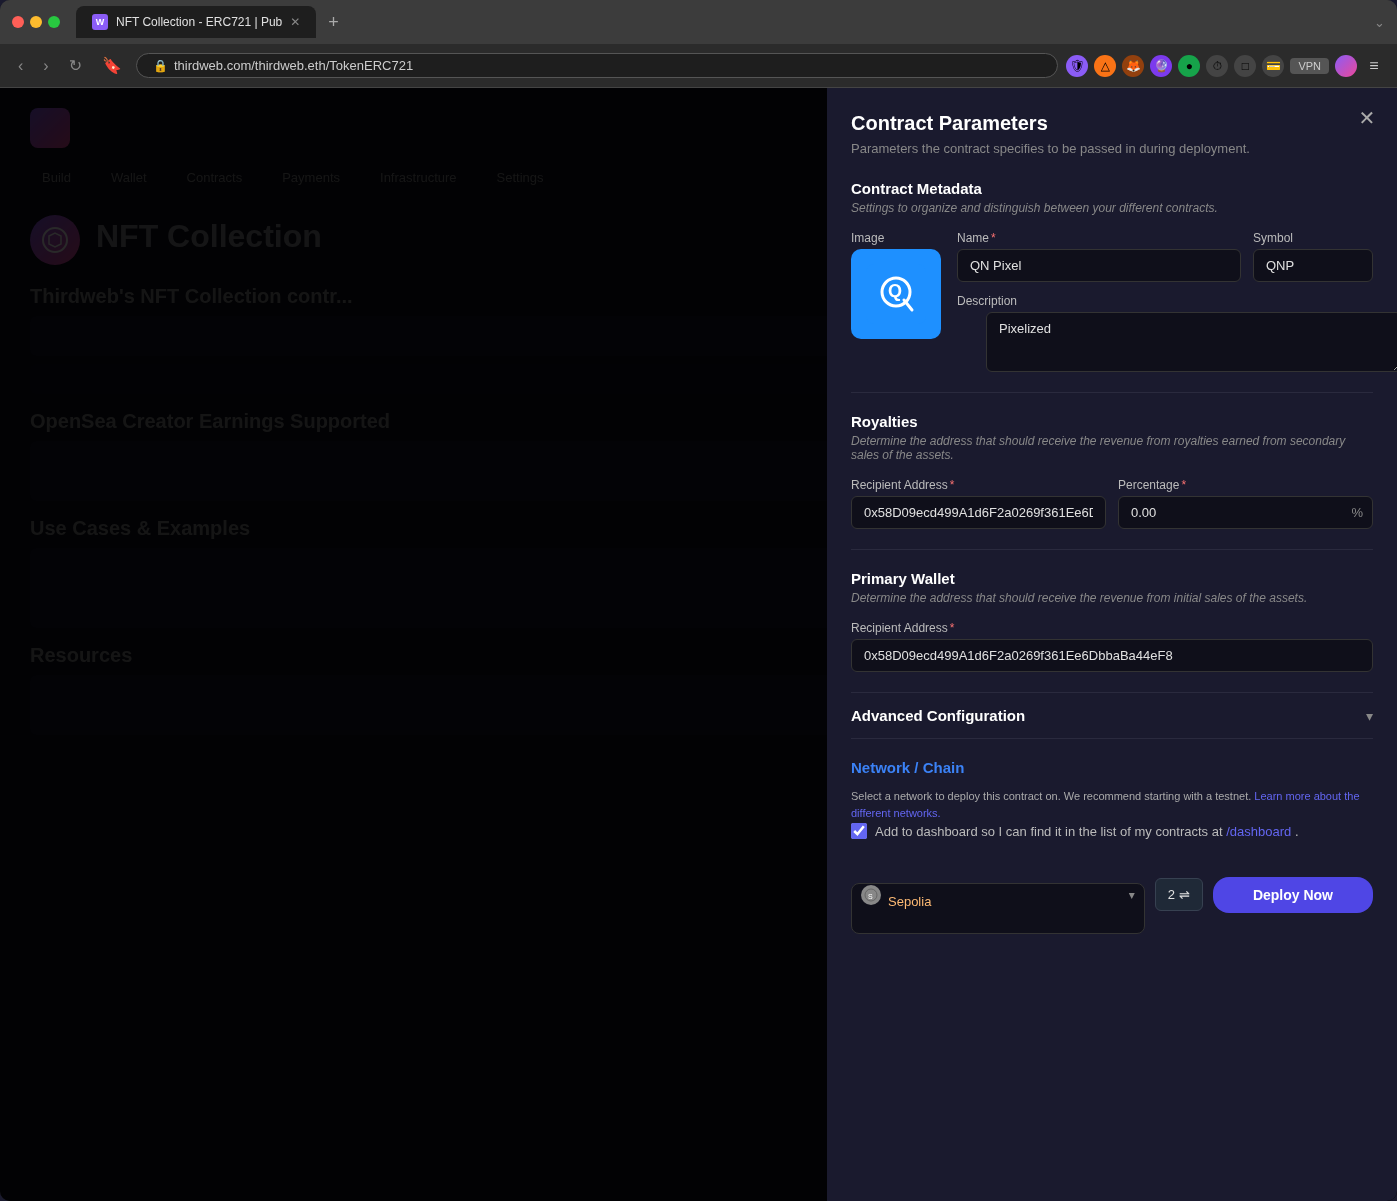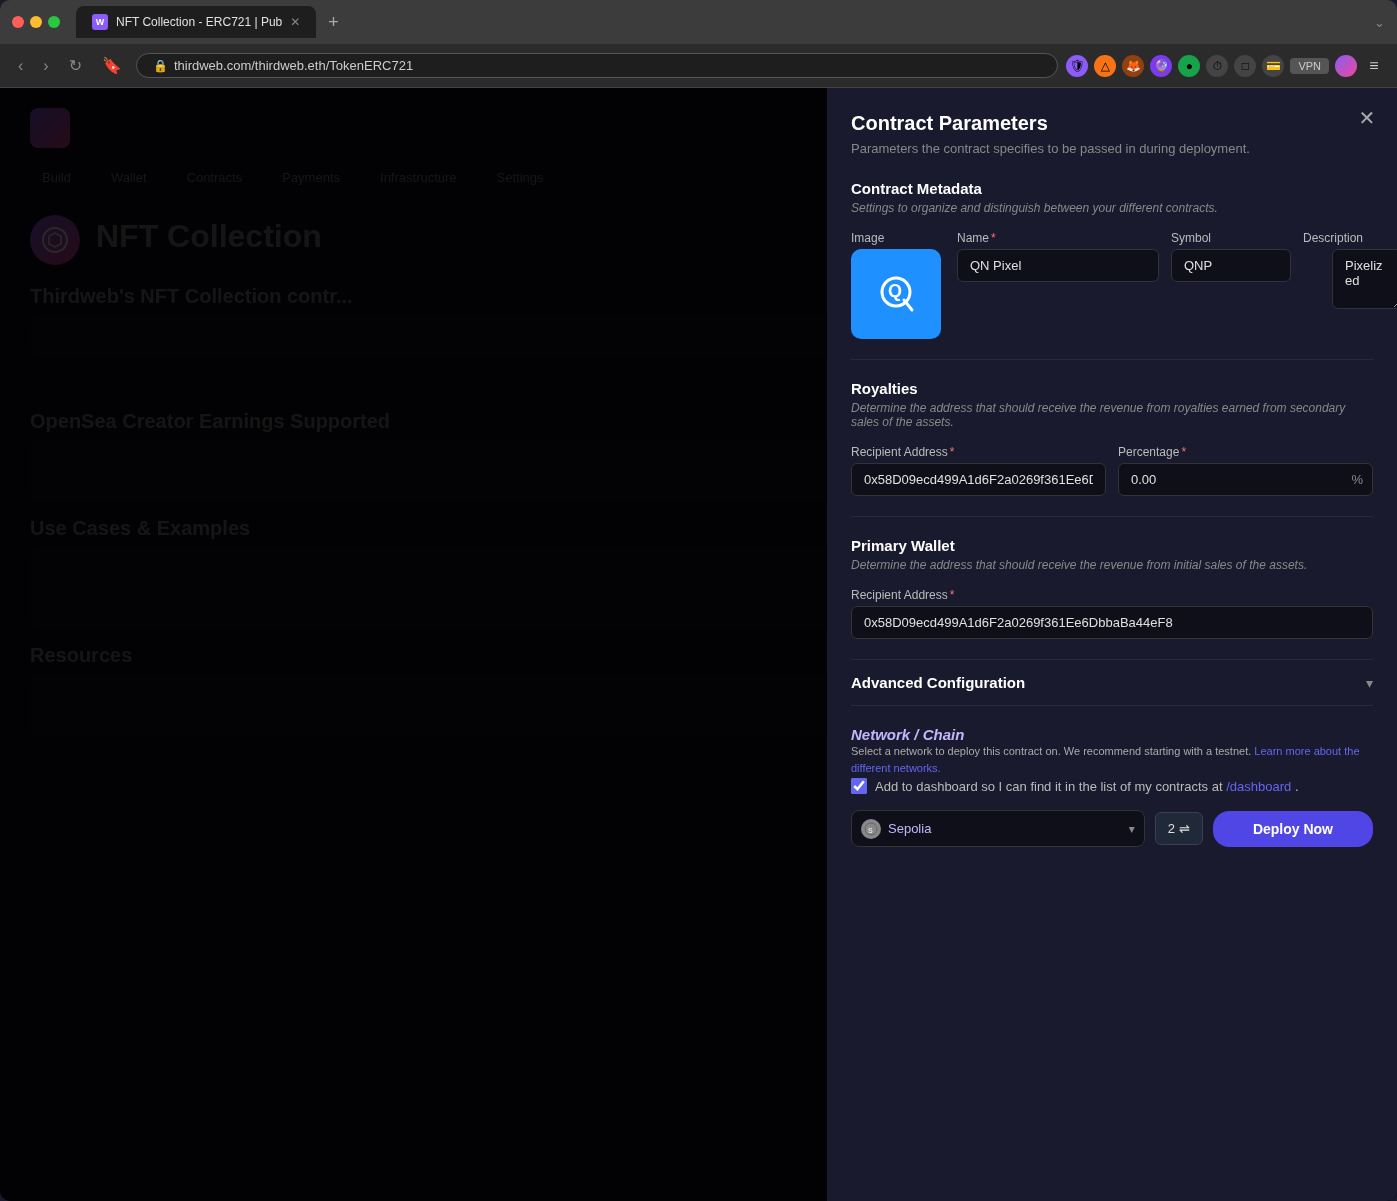--- a/index.html
+++ b/index.html
@@ -295,21 +295,21 @@
       align-items: center;
       justify-content: center;
       flex-shrink: 0;
       cursor: pointer;
       overflow: hidden;
     }
 
     .form-fields {
       flex: 1;
       display: flex;
-      flex-direction: row;
+      flex-direction: column;
       gap: 12px;
     }
 
     .field-row {
       display: flex;
       gap: 12px;
     }
 
     .field-group {
       display: flex;
@@ -411,23 +411,22 @@
     .chevron-down {
       color: #888;
       font-size: 14px;
     }
 
     .network-section { margin-bottom: 20px; }
 
     .network-title {
       font-size: 15px;
       font-weight: 600;
-      color: #c4b5fd;
-      margin-bottom: 0;
-      font-style: italic;
+      color: #3b82f6;
+      margin-bottom: 12px;
     }
 
     .network-desc {
       font-size: 11px;
       color: #aaa;
       margin-bottom: 2px;
       line-height: 1.5;
     }
 
     .network-desc a {
@@ -471,26 +470,27 @@
       position: relative;
       display: flex;
       align-items: center;
     }
 
     .network-select {
       flex: 1;
       background: #0f0f1a;
       border: 1px solid #333;
       border-radius: 8px;
-      padding: 10px 12px 10px 36px;
-      color: #c4b5fd;
+      padding: 10px 12px 24px 36px;
+      color: #fdba74;
       font-size: 13px;
       appearance: none;
       cursor: pointer;
       outline: none;
+      margin-top: 28px;
     }
 
     .network-icon {
       position: absolute;
       left: 10px;
       width: 20px;
       height: 20px;
       background: #888;
       border-radius: 50%;
       display: flex;

